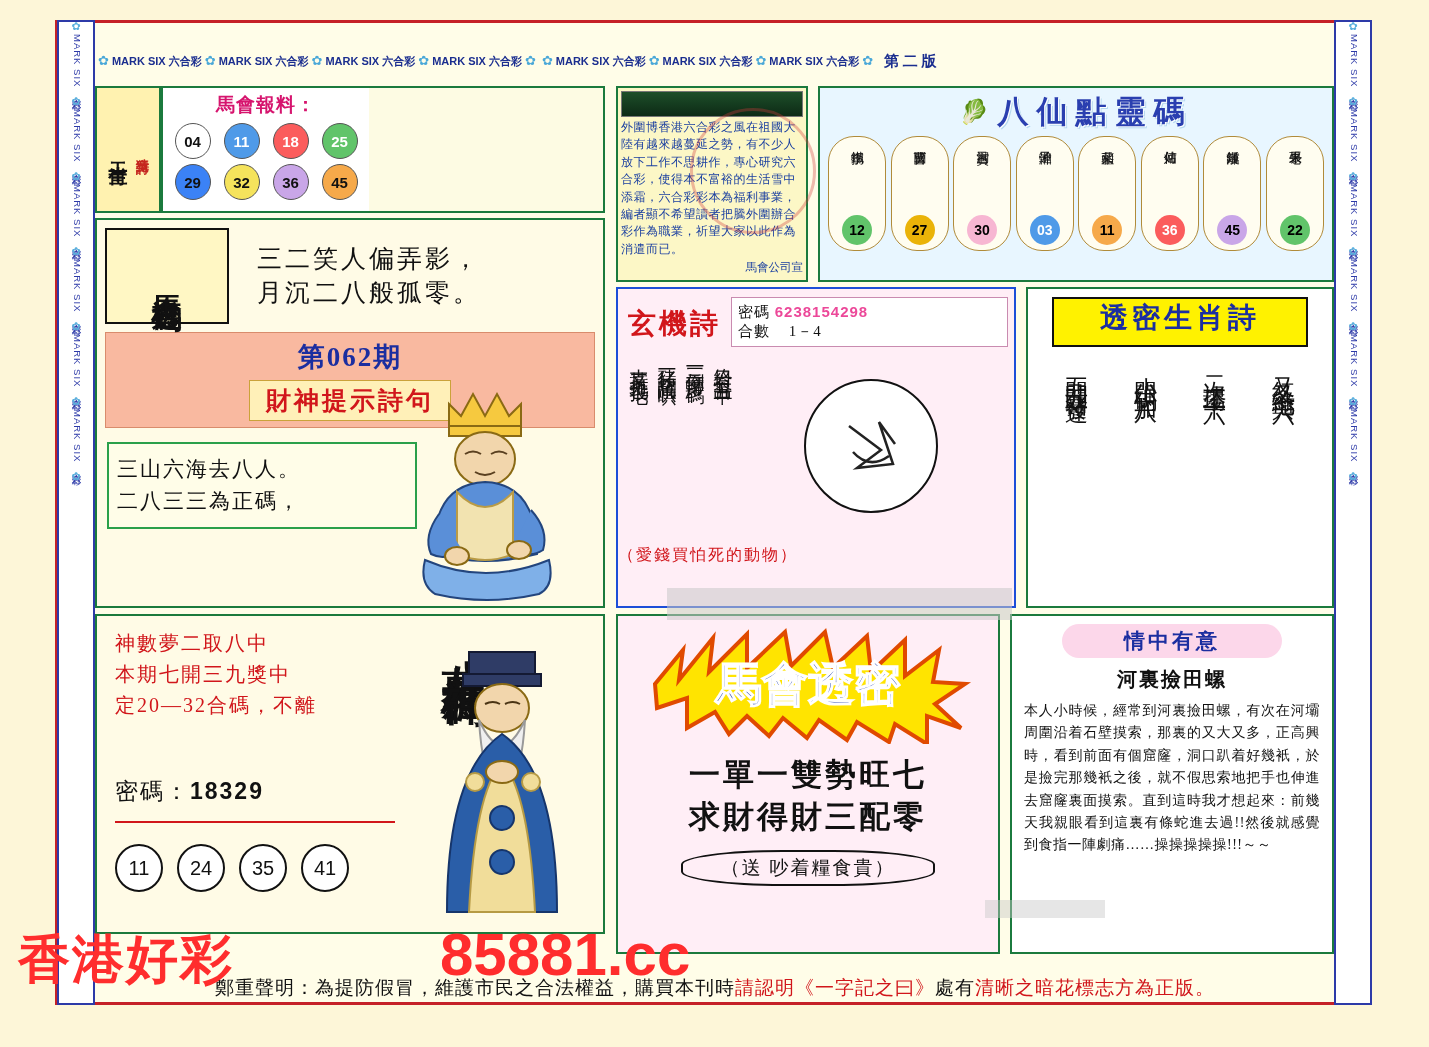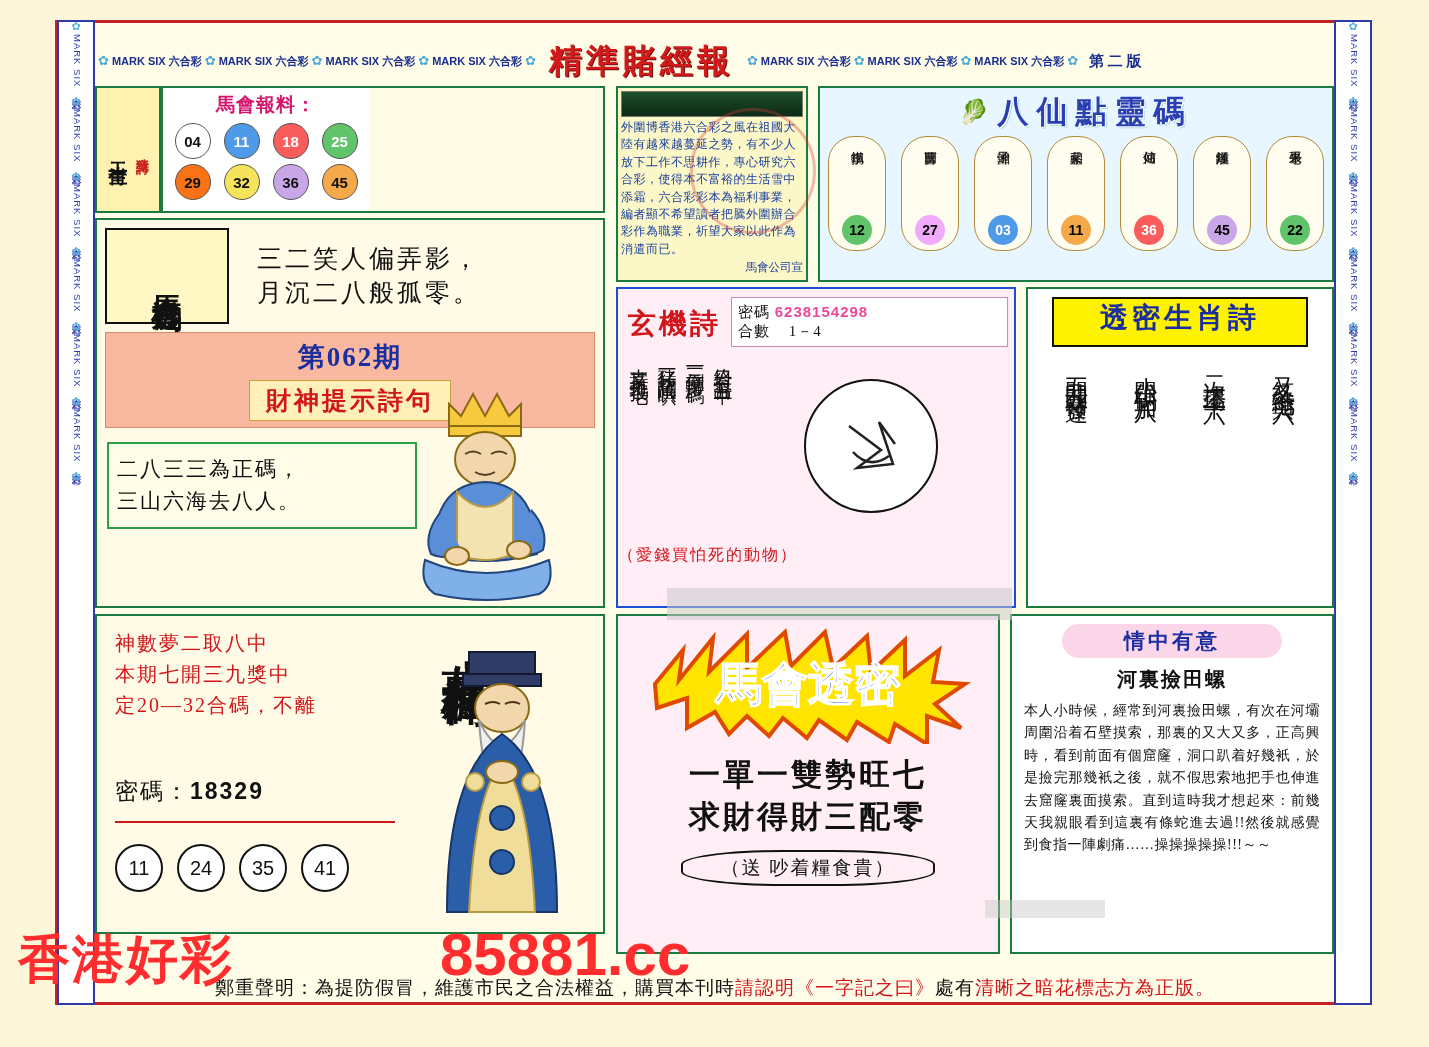--- a/index.html
+++ b/index.html
@@ -82,21 +82,21 @@
   .ball{
     width:34px;height:34px;border-radius:50%;
     display:flex;align-items:center;justify-content:center;
     font-family:"Liberation Sans", sans-serif;font-size:15px;font-weight:bold;color:#111;
     border:1px solid #555;
   }
   .ball.red{background:#fb5c5c;color:#fff;}
   .ball.blue{background:#4f9ae8;color:#fff;}
   .ball.green{background:#61c46a;color:#fff;}
   .ball.white{background:#fff;}
-  .ball.pink{background:#f97316;}
+  .ball.pink{background:#3b82f6;}
   .ball.yellow{background:#f5e35c;}
   .ball.purple{background:#c9a6e8;}
   .ball.orange{background:#f6a94a;}
 
   
   #box-news{left:616px;top:86px;width:192px;height:196px;border:2px solid #1b7a3d;background:#fcf7c6;padding:3px;}
   .news-photo{width:100%;height:26px;background:linear-gradient(180deg,#1d4f2a,#0d2a15);border:1px solid #777;box-sizing:border-box;}
   .news-body{font-size:12px;color:#1a3fa0;line-height:1.45;margin-top:2px;letter-spacing:0.5px;}
   .news-sign{font-size:11.5px;color:#1a3fa0;text-align:right;margin-top:2px;}
 
@@ -291,21 +291,20 @@
   <div class="top-band">
     <span class="ms-flower">✿</span>
     <span class="mark-six">MARK SIX 六合彩</span>
     <span class="ms-flower">✿</span>
     <span class="mark-six">MARK SIX 六合彩</span>
     <span class="ms-flower">✿</span>
     <span class="mark-six">MARK SIX 六合彩</span>
     <span class="ms-flower">✿</span>
     <span class="mark-six">MARK SIX 六合彩</span>
     <span class="ms-flower">✿</span>
-    <span class="headline" style="margin:0 10px;">精準賭經報</span>
     <span class="ms-flower">✿</span>
     <span class="mark-six">MARK SIX 六合彩</span>
     <span class="ms-flower">✿</span>
     <span class="mark-six">MARK SIX 六合彩</span>
     <span class="ms-flower">✿</span>
     <span class="mark-six">MARK SIX 六合彩</span>
     <span class="ms-flower">✿</span>
     <span class="edition" style="margin-left:8px;">第 二 版</span>
   </div>
 
@@ -344,21 +343,25 @@
       <span class="bax-veg">🥬</span>
       <span class="t">八仙點靈碼</span>
     </div>
     <div class="imm-row">
       <div class="imm">
         <span class="name">鐵拐李</span>
         <span class="num" style="background:#61c46a">12</span>
       </div>
       <div class="imm">
         <span class="name">曹國舅</span>
-        <span class="num" style="background:#f0abfc">27</span>
+        <span class="num" style="background:#eab308">27</span>
+      </div>
+      <div class="imm">
+        <span class="name">呂洞賓</span>
+        <span class="num" style="background:#f7b6d2">30</span>
       </div>
       <div class="imm">
         <span class="name">韓湘子</span>
         <span class="num" style="background:#4f9ae8;color:#fff">03</span>
       </div>
       <div class="imm">
         <span class="name">藍采和</span>
         <span class="num" style="background:#f6a94a">11</span>
       </div>
       <div class="imm">
@@ -385,22 +388,22 @@
         <div>三二笑人偏弄影，</div>
         <div>月沉二八般孤零。</div>
       </div>
     </div>
     <div class="issue-box">
       <div class="issue">第062期</div>
       <div class="sub">財神提示詩句</div>
     </div>
     <div class="god-area">
       <div class="god-poem">
+        <div>三山六海去八人。</div>
         <div>二八三三為正碼，</div>
-        <div>三山六海去八人。</div>
       </div>
       <svg class="god-img" viewBox="0 0 210 250">
 
         <path d="M62 62 L62 40 L74 52 L86 30 L98 52 L110 30 L122 52 L134 40 L134 62 Z" fill="#f6c93f" stroke="#8a6a14" stroke-width="2"></path>
         <rect x="62" y="62" width="72" height="10" fill="#f6c93f" stroke="#8a6a14" stroke-width="2"></rect>
 
         <ellipse cx="98" cy="95" rx="30" ry="27" fill="#f2d6ac" stroke="#8a6a14" stroke-width="2"></ellipse>
         <path d="M78 90 q8 -5 16 0" stroke="#5a4020" stroke-width="2" fill="none"></path>
         <path d="M104 90 q8 -5 16 0" stroke="#5a4020" stroke-width="2" fill="none"></path>
         <path d="M88 108 q10 6 20 0" stroke="#5a4020" stroke-width="2" fill="none"></path>

